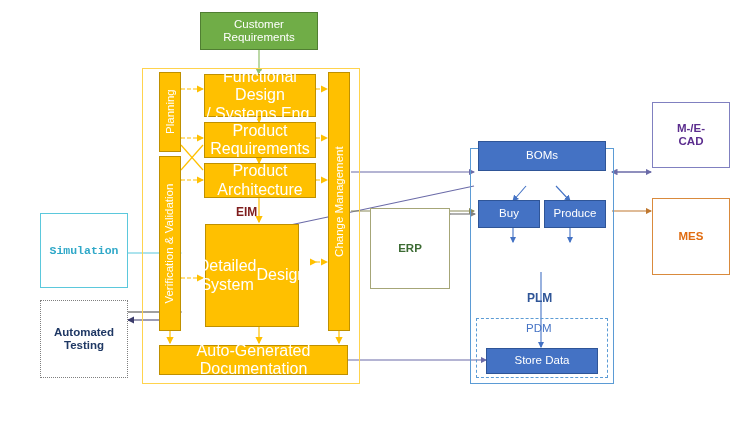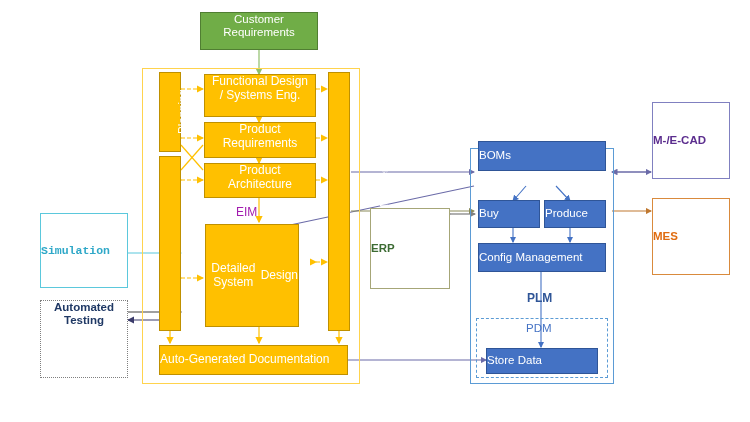--- a/index.html
+++ b/index.html
@@ -23,29 +23,30 @@
     top: 0;
     width: 750px;
     height: 422px;
     pointer-events: none;
   }
   .node {
     position: absolute;
     box-sizing: border-box;
     display: flex;
     align-items: center;
+    justify-content: center;
     text-align: center;
     line-height: 1.15;
   }
   
   .amber {
     background: #FFC000;
     border: 1px solid #BF9000;
     color: #ffffff;
-    font-size: 12px;
+    font-size: 16px;
   }
   
   .vbar {
     background: #FFC000;
     border: 1px solid #BF9000;
     color: #ffffff;
     font-size: 11.5px;
   }
   .vbar span {
     display: block;
@@ -54,23 +55,23 @@
   }
   
   .eim-container {
     position: absolute;
     box-sizing: border-box;
     border: 1.5px solid #FFD34D;
     background: transparent;
   }
   .eim-label {
     position: absolute;
-    color: #a21caf;
+    color: #7f1d1d;
     font-size: 12px;
-    font-weight: normal;
+    font-weight: bold;
   }
   
   .green {
     background: #70AD47;
     border: 1px solid #507E32;
     color: #ffffff;
     font-size: 11.5px;
   }
   
   .blue {
@@ -368,29 +369,26 @@
   </div>
 
   <div class="node blue" style="left:478px; top:200px; width:62px; height:28px;">
     <span>Buy</span>
   </div>
 
   <div class="node blue" style="left:544px; top:200px; width:62px; height:28px;">
     <span>Produce</span>
   </div>
 
-  <div class="node blue" style="left:478px; top:243px; width:128px; height:29px;">
-    <span>Config Management</span>
-  </div>
 
   <div class="node blue" style="left:486px; top:348px; width:112px; height:26px;">
     <span>Store Data</span>
   </div>
 
-  <div class="node outline-purple" style="left:652px; top:102px; width:78px; height:77px; ">
+  <div class="node outline-purple" style="left:652px; top:102px; width:78px; height:66px; flex-direction:column;">
     <span>M-/E-</span>
     <span>CAD</span>
   </div>
 
   <div class="node outline-orange" style="left:652px; top:198px; width:78px; height:77px;">
     <span>MES</span>
   </div>
 
 </div>
 

